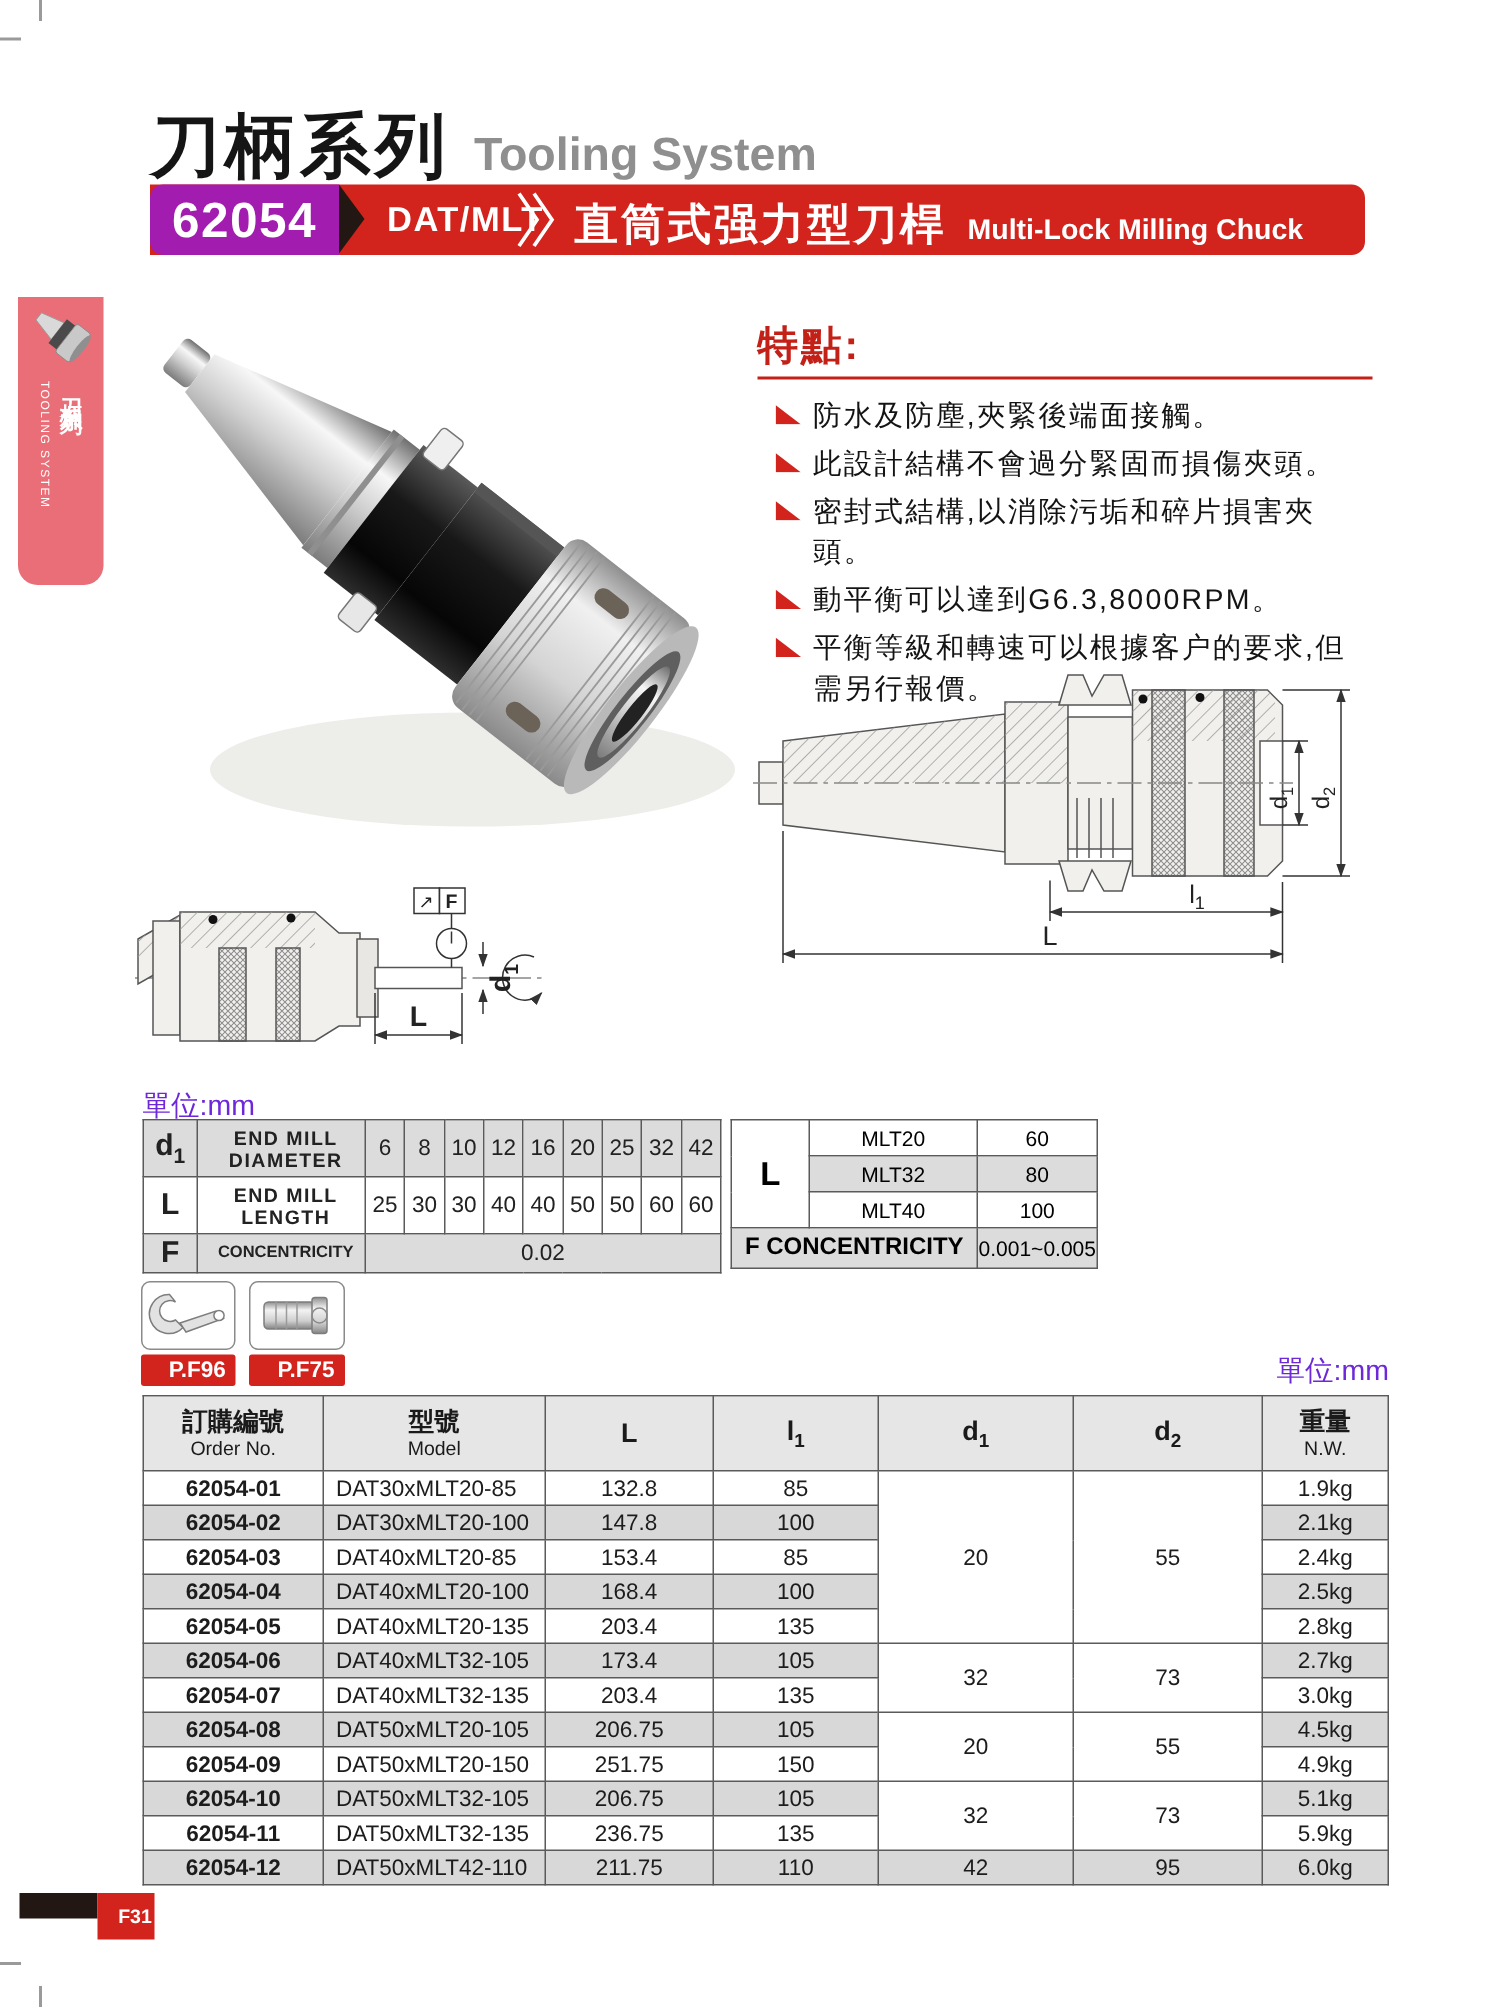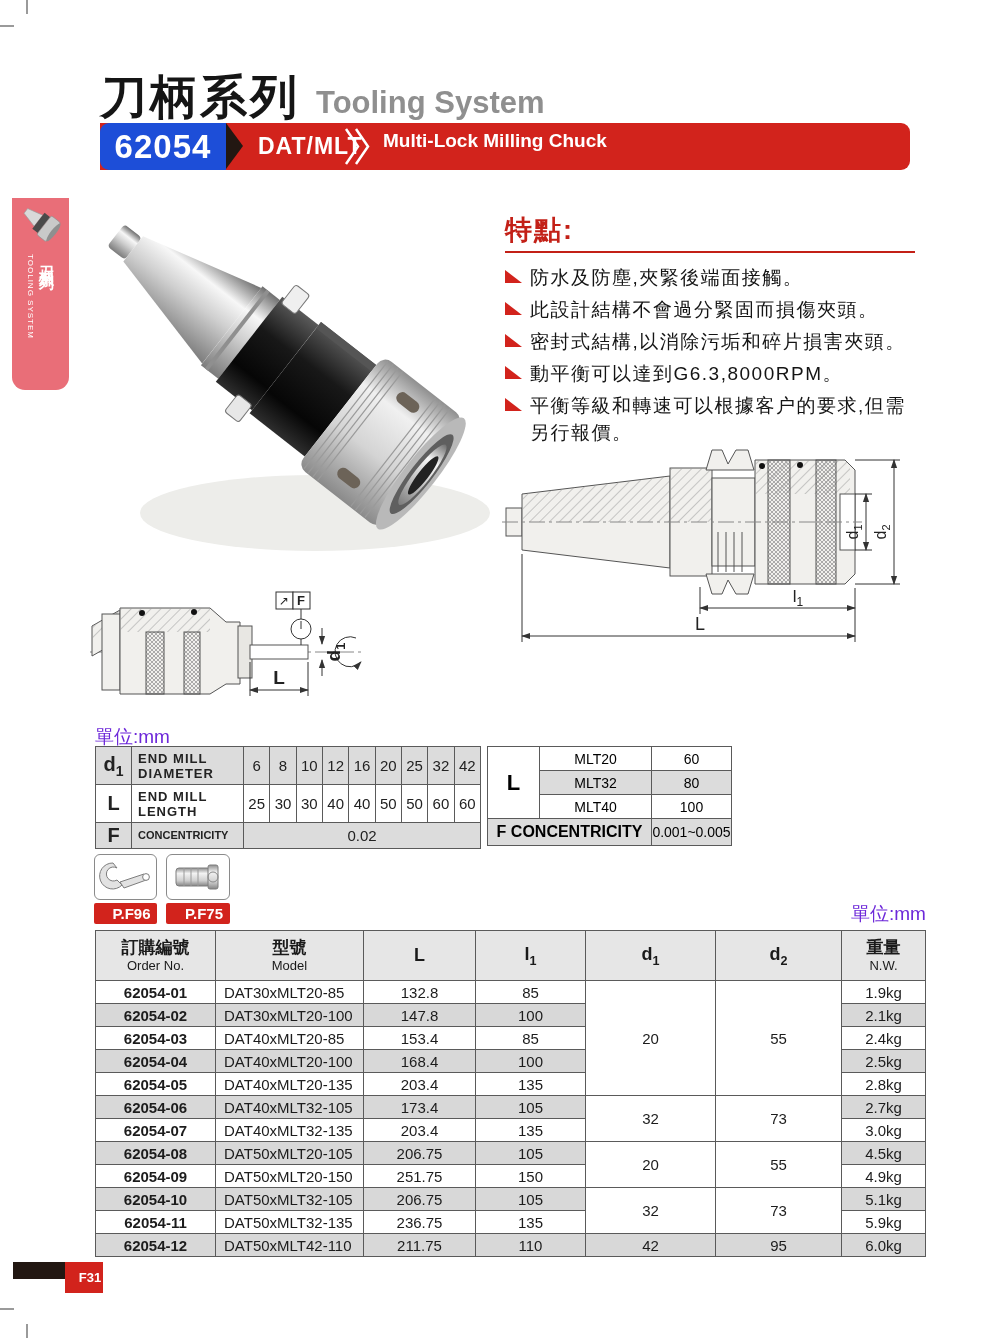--- a/index.html
+++ b/index.html
@@ -11,56 +11,56 @@
   
   .crop { position:absolute; background:#9a9a9a; }
 
   
   .title-row { left:100px; top:66px; display:flex; align-items:baseline; gap:16px; }
   .title-zh { font-size:47px; font-weight:bold; color:#151515; letter-spacing:3px; }
   .title-en { font-size:31px; font-weight:bold; color:#8f8f8f; }
 
   
   .banner { left:100px; top:123px; width:810px; height:47px; background:#d2231c; border-radius:0 9px 9px 0; }
-  .badge-black { position:absolute; left:0; top:0; width:126px; height:47px; background:#1d4ed8; border-radius:9px 0 0 9px; display:flex; align-items:center; justify-content:center; }
+  .badge-black { position:absolute; left:0; top:0; width:126px; height:47px; background:#a21caf; border-radius:9px 0 0 9px; display:flex; align-items:center; justify-content:center; }
   .badge-point { position:absolute; left:126px; top:0; width:0; height:0; border-top:23.5px solid transparent; border-bottom:23.5px solid transparent; border-left:17px solid #221712; }
   .badge-code { color:#fff; font-size:33px; font-weight:bold; letter-spacing:1px; }
   .banner-series { position:absolute; left:158px; top:0; height:47px; display:flex; align-items:center; color:#fff; font-size:23px; font-weight:bold; letter-spacing:1px; }
   .banner-chev { position:absolute; left:243px; top:4px; }
   .banner-title { position:absolute; left:283px; top:0; height:47px; display:flex; align-items:baseline; padding-top:7px; gap:14px; color:#fff; }
   .banner-title-zh { font-size:29px; font-weight:bold; letter-spacing:2px; }
   .banner-title-en { font-size:19px; font-weight:bold; }
 
   
   .side-tab { left:12px; top:198px; width:57px; height:192px; background:#e96e78; border-radius:0 0 13px 13px; display:flex; flex-direction:column; align-items:center; }
   .side-labels { display:flex; flex-direction:row; gap:2px; margin-top:4px; }
   .side-zh { writing-mode:vertical-rl; font-size:15px; color:#fff; letter-spacing:3px; font-weight:bold; }
   .side-en { writing-mode:vertical-rl; font-size:8px; color:#fff; letter-spacing:1px; }
 
   
   .features { left:505px; top:212px; width:410px; }
   .feat-head { font-size:27px; font-weight:bold; color:#c32017; letter-spacing:2px; }
   .feat-rule { height:2px; background:#c32017; margin-top:3px; }
   .feat-list { margin-top:11px; }
-  .feat-item { display:flex; margin-bottom:5px; }
+  .feat-item { display:flex; margin-bottom:5px;margin-left:12px; }
   .feat-bullet { flex:0 0 17px; height:13px; margin:6px 8px 0 0; background:#d2231c; clip-path:polygon(0 0,100% 100%,0 100%); }
   .feat-text { font-size:19px; line-height:27px; letter-spacing:1.5px; color:#141414; }
 
   
   table { border-collapse:collapse; table-layout:fixed; }
   td,th { border:1px solid #5a5a5a; text-align:center; vertical-align:middle; font-weight:normal; overflow:hidden; }
   .shade { background:#dcdcdc; }
   .white-bg { background:#fff; }
 
   .unit-label { font-size:19px; color:#6d28d9; }
 
   .tbl-endmill { left:95px; top:746px; width:386px; }
   .tbl-endmill td { font-size:15px; color:#222; }
   .tbl-endmill .sym { font-size:20px; font-weight:bold; }
-  .tbl-endmill .lbl { font-size:13px; font-weight:bold; text-align:left; padding-left:6px; line-height:15px; letter-spacing:1px; }
+  .tbl-endmill .lbl { font-size:13px; font-weight:bold; text-align:center; padding-left:6px; line-height:15px; letter-spacing:1px; }
   .tbl-endmill .lbl.small { font-size:11px; letter-spacing:0; }
   .tbl-endmill tr:nth-child(1){ height:38px; }
   .tbl-endmill tr:nth-child(2){ height:38px; }
   .tbl-endmill tr:nth-child(3){ height:26px; }
 
   .tbl-mlt { left:487px; top:746px; width:244px; }
   .tbl-mlt td { font-size:14px; color:#000000; height:24px; }
   .tbl-mlt .sym { font-size:22px; font-weight:bold; }
   .tbl-mlt .flabel { font-size:16px; font-weight:bold; }
 
@@ -109,20 +109,21 @@
     <div class="badge-black">
       <span class="badge-code">62054</span>
     </div>
     <div class="badge-point"></div>
     <div class="banner-series">DAT/MLT</div>
     <svg class="banner-chev" width="28" height="39" viewBox="0 0 28 39">
       <polyline points="3,2 15,19.5 3,37" fill="none" stroke="#ffffff" stroke-width="2.5"></polyline>
       <polyline points="13,2 25,19.5 13,37" fill="none" stroke="#ffffff" stroke-width="2.5"></polyline>
     </svg>
     <div class="banner-title">
+      <span class="banner-title-zh">直筒式强力型刀桿</span>
       <span class="banner-title-en">Multi-Lock Milling Chuck</span>
     </div>
   </div>
 
   <div class="abs side-tab">
     <svg width="44" height="52" viewBox="0 0 44 52">
       <g transform="rotate(38 22 26)">
         <polygon points="2,22 18,18 18,32 2,28" fill="#d9d9d9" stroke="#9a9a9a" stroke-width="0.6"></polygon>
         <rect x="18" y="15" width="7" height="20" fill="#4a4a4a"></rect>
         <rect x="25" y="13" width="12" height="24" rx="2" fill="#c9c9c9" stroke="#8a8a8a" stroke-width="0.6"></rect>

